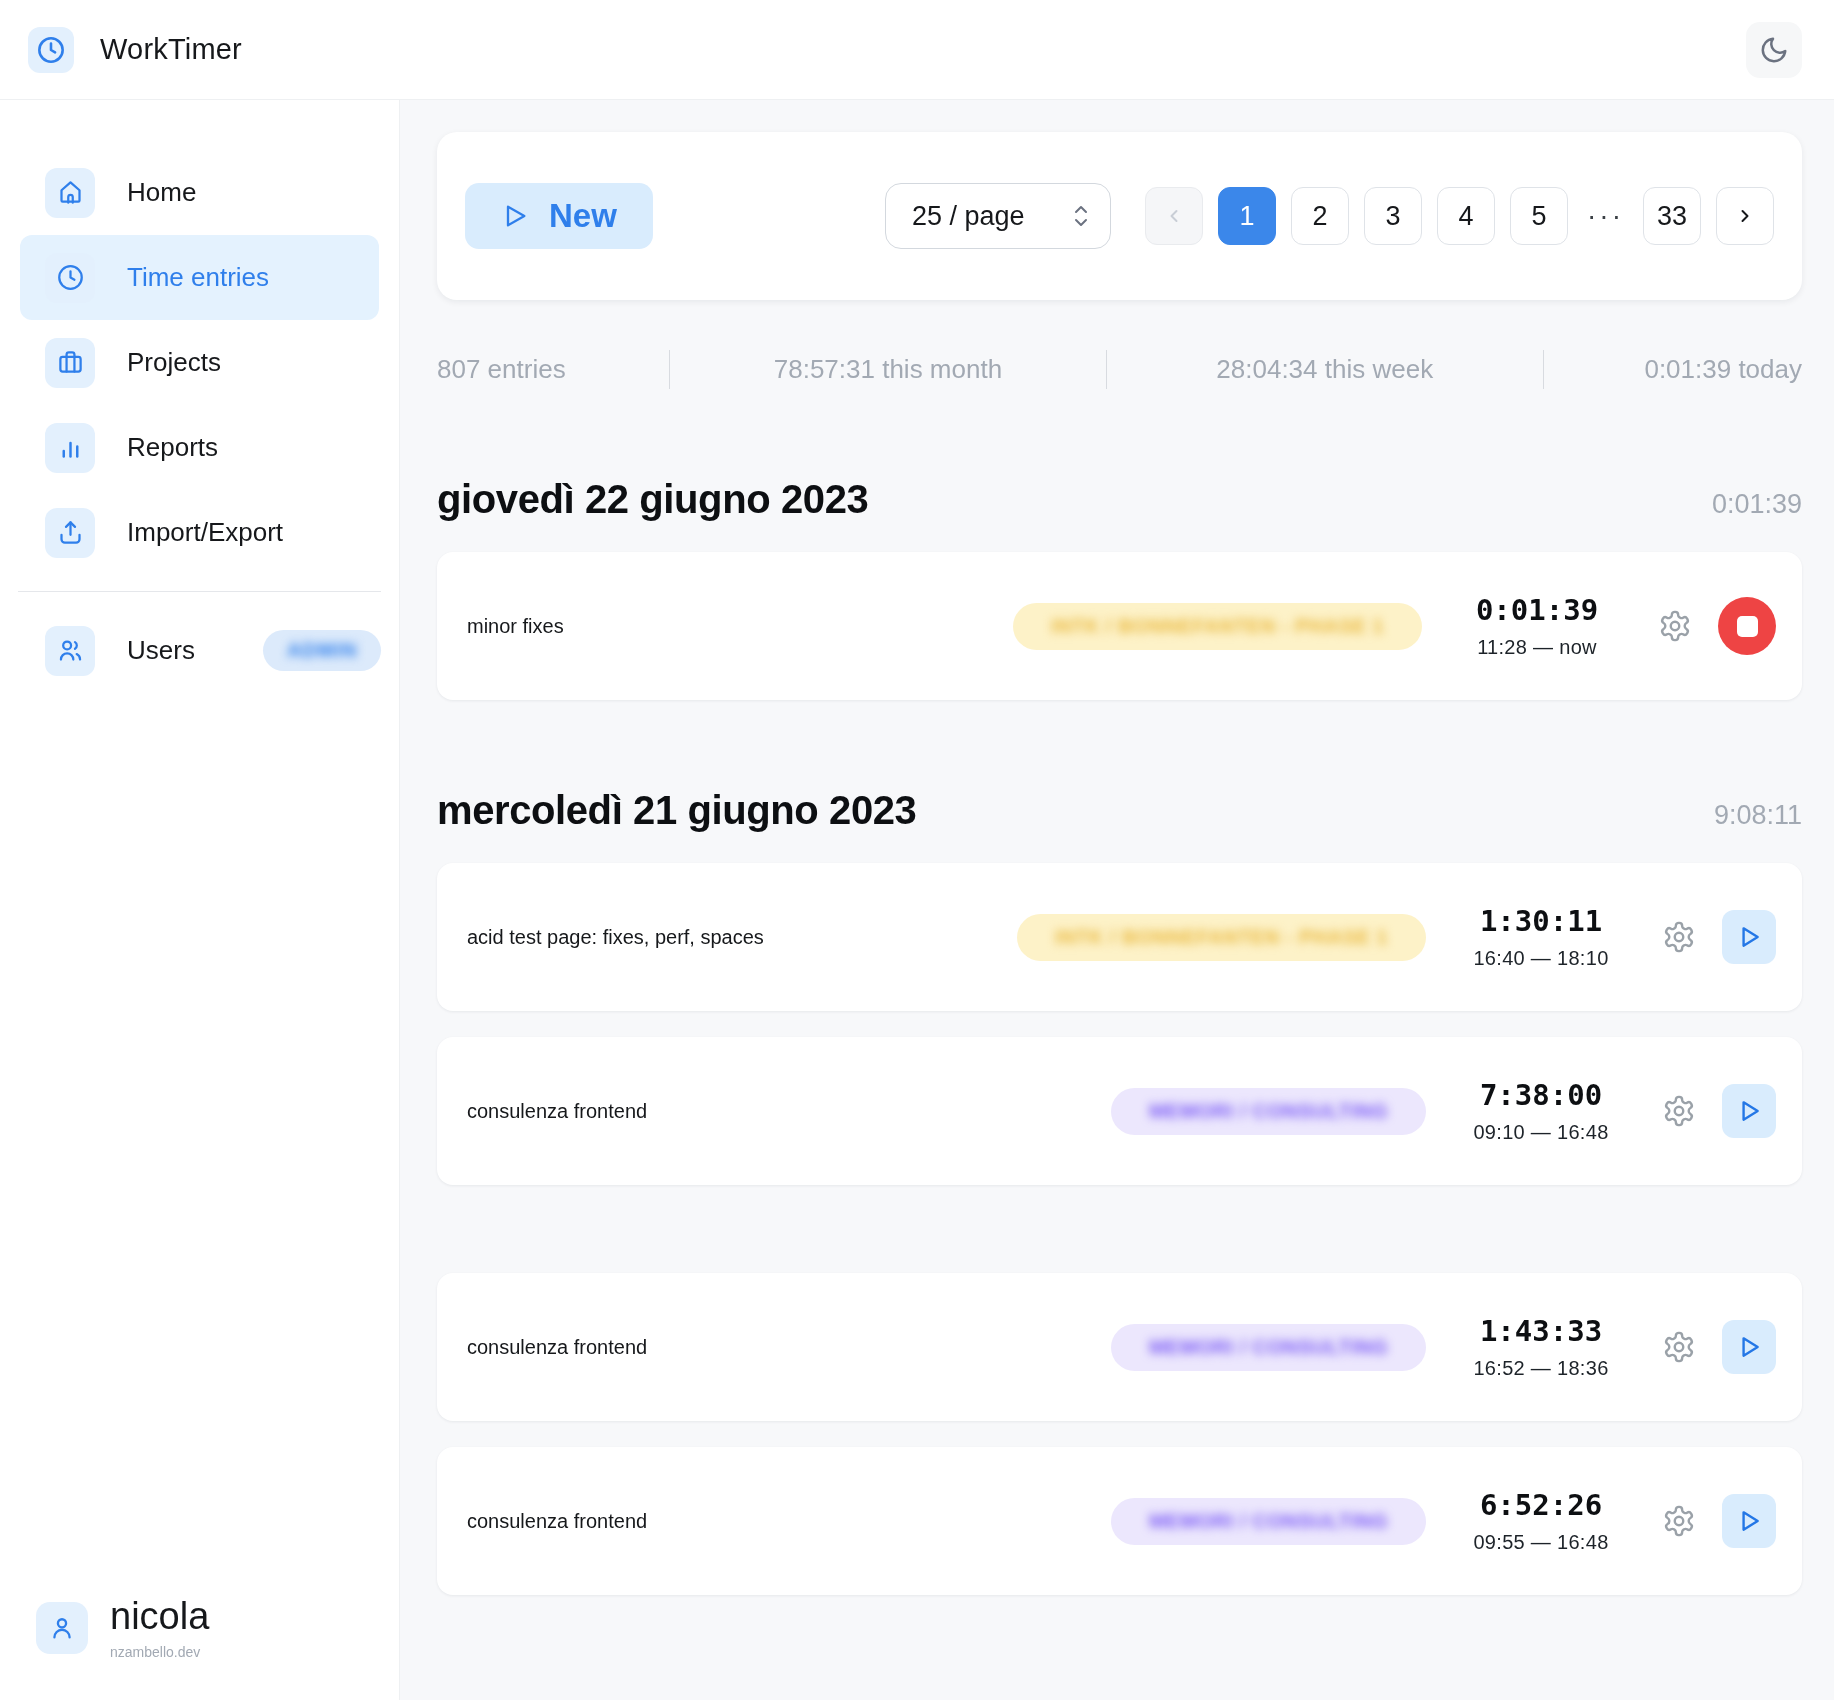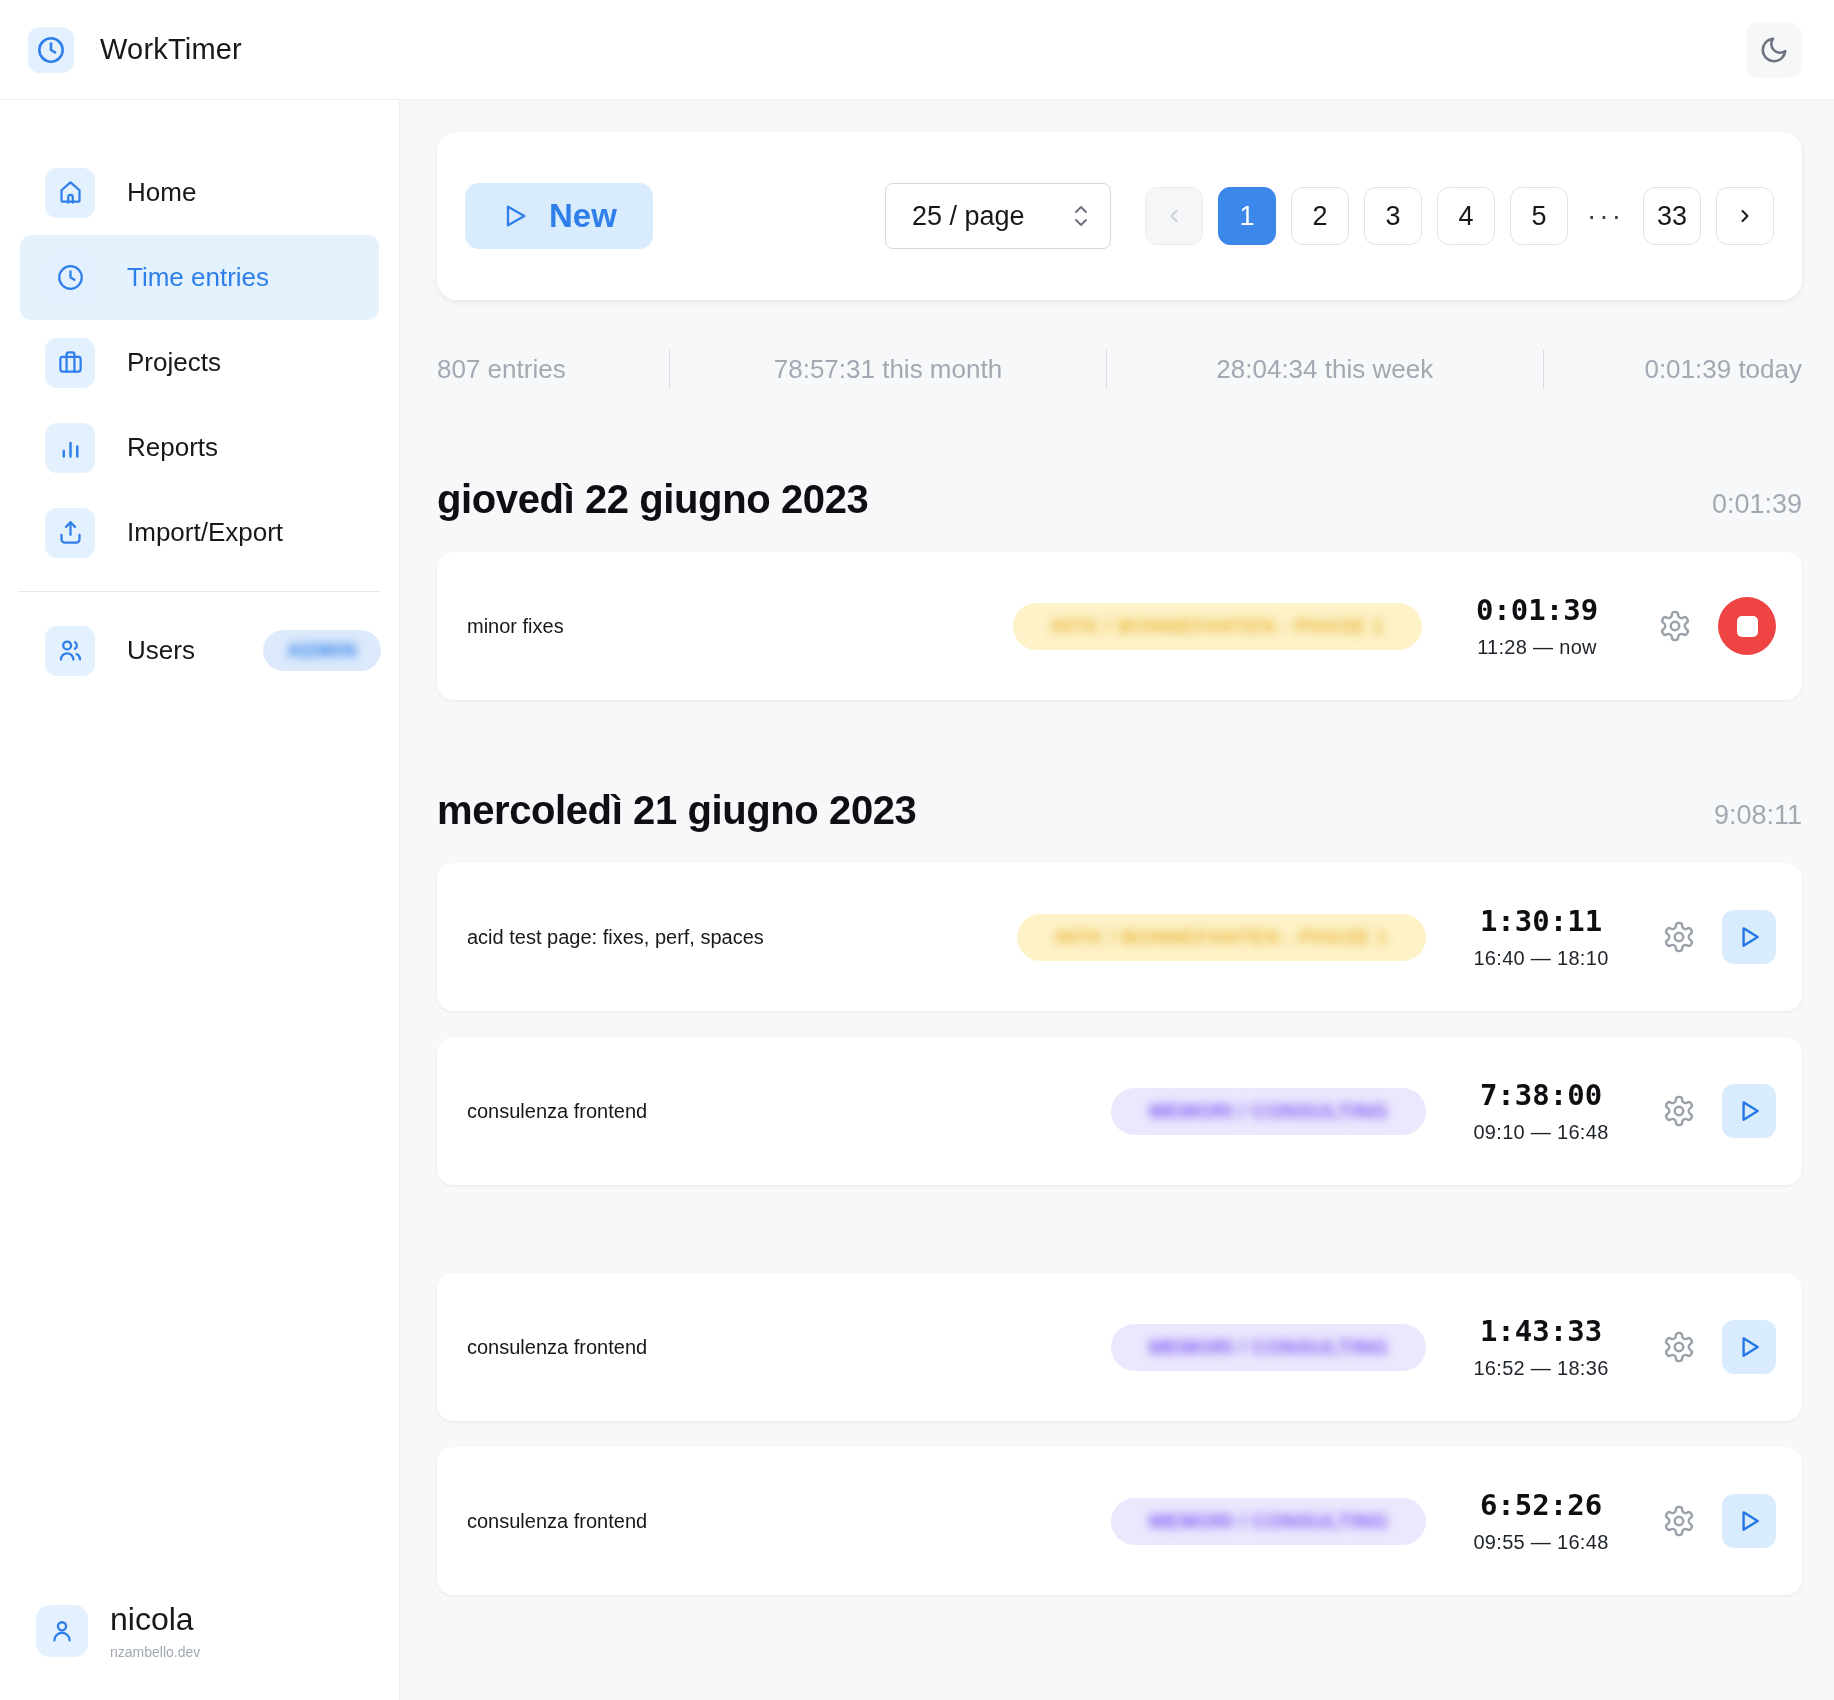--- a/index.html
+++ b/index.html
@@ -25,29 +25,29 @@
   .nav-item{display:flex;align-items:center;height:85px;margin:0 20px;padding:0 25px;border-radius:12px;gap:32px;cursor:pointer}
   .nav-item .tile{width:50px;height:50px;border-radius:12px;background:var(--tile-bg);display:flex;align-items:center;justify-content:center;color:var(--blue);flex-shrink:0}
   .nav-item .lbl{font-size:26px;color:var(--ink)}
   .nav-item.active{background:var(--active-bg)}
   .nav-item.active .lbl{color:var(--blue)}
   .side-divider{border:none;border-top:1px solid #e5e7eb;margin:16px 18px}
   .badge{margin-left:36px;background:#dceafb;border-radius:999px;padding:9px 24px;font-size:20px;font-weight:700;color:var(--blue);letter-spacing:1px}
   .blurred{filter:blur(5px)}
   .sidebar-user{position:absolute;left:36px;bottom:40px;display:flex;gap:22px;align-items:center}
   .sidebar-user .tile{width:52px;height:52px;border-radius:14px;background:var(--tile-bg);display:flex;align-items:center;justify-content:center;color:var(--blue)}
-  .su-name{font-size:32px;color:var(--ink)}
+  .su-name{font-size:38px;color:var(--ink)}
   .su-domain{font-size:14px;color:var(--gray-text);margin-top:6px}
 
   
   main{flex:1;background:var(--main-bg);padding:32px 32px 0 37px;overflow:hidden}
   .toolbar{background:#fff;border-radius:20px;box-shadow:0 2px 6px rgba(16,24,40,.07);padding:0 28px;height:168px;display:flex;align-items:center}
   .new-btn{height:66px;padding:0 36px;border:none;border-radius:14px;background:var(--btn-blue-bg);color:var(--blue);font-size:33px;font-weight:700;display:flex;align-items:center;gap:20px;cursor:pointer;font-family:inherit}
   .pager-group{margin-left:auto;display:flex;align-items:center;gap:34px}
-  .page-size{height:66px;width:226px;border:1.5px solid #d3d8de;border-radius:8px;background:#fff;display:flex;align-items:center;justify-content:space-between;padding:0 20px 0 26px;font-size:27px;cursor:pointer}
+  .page-size{height:66px;width:226px;border:1.5px solid #d3d8de;border-radius:16px;background:#fff;display:flex;align-items:center;justify-content:space-between;padding:0 20px 0 26px;font-size:27px;cursor:pointer}
   .page-size .arrows{color:#6b7280}
   .pages{display:flex;align-items:center;gap:15px}
   .pg-btn{min-width:58px;height:58px;padding:0 12px;border-radius:12px;border:1.5px solid #dfe3e8;background:#fff;font-size:27px;color:var(--ink);display:flex;align-items:center;justify-content:center;cursor:pointer;font-family:inherit}
   .pg-btn.prev{background:#f5f6f8;border-color:#e9ebee;color:#c9ced6;cursor:default}
   .pg-btn.active{background:var(--blue-active);border-color:var(--blue-active);color:#fff}
   .pg-ellipsis{font-size:28px;letter-spacing:3px;color:#3a3f45;padding:0 4px}
 
   .stats{margin-top:50px;display:flex;align-items:center}
   .stat{font-size:26px;color:var(--gray-text);padding:4px 0}
   .stat:nth-child(1){flex:0 0 17%;text-align:left}

